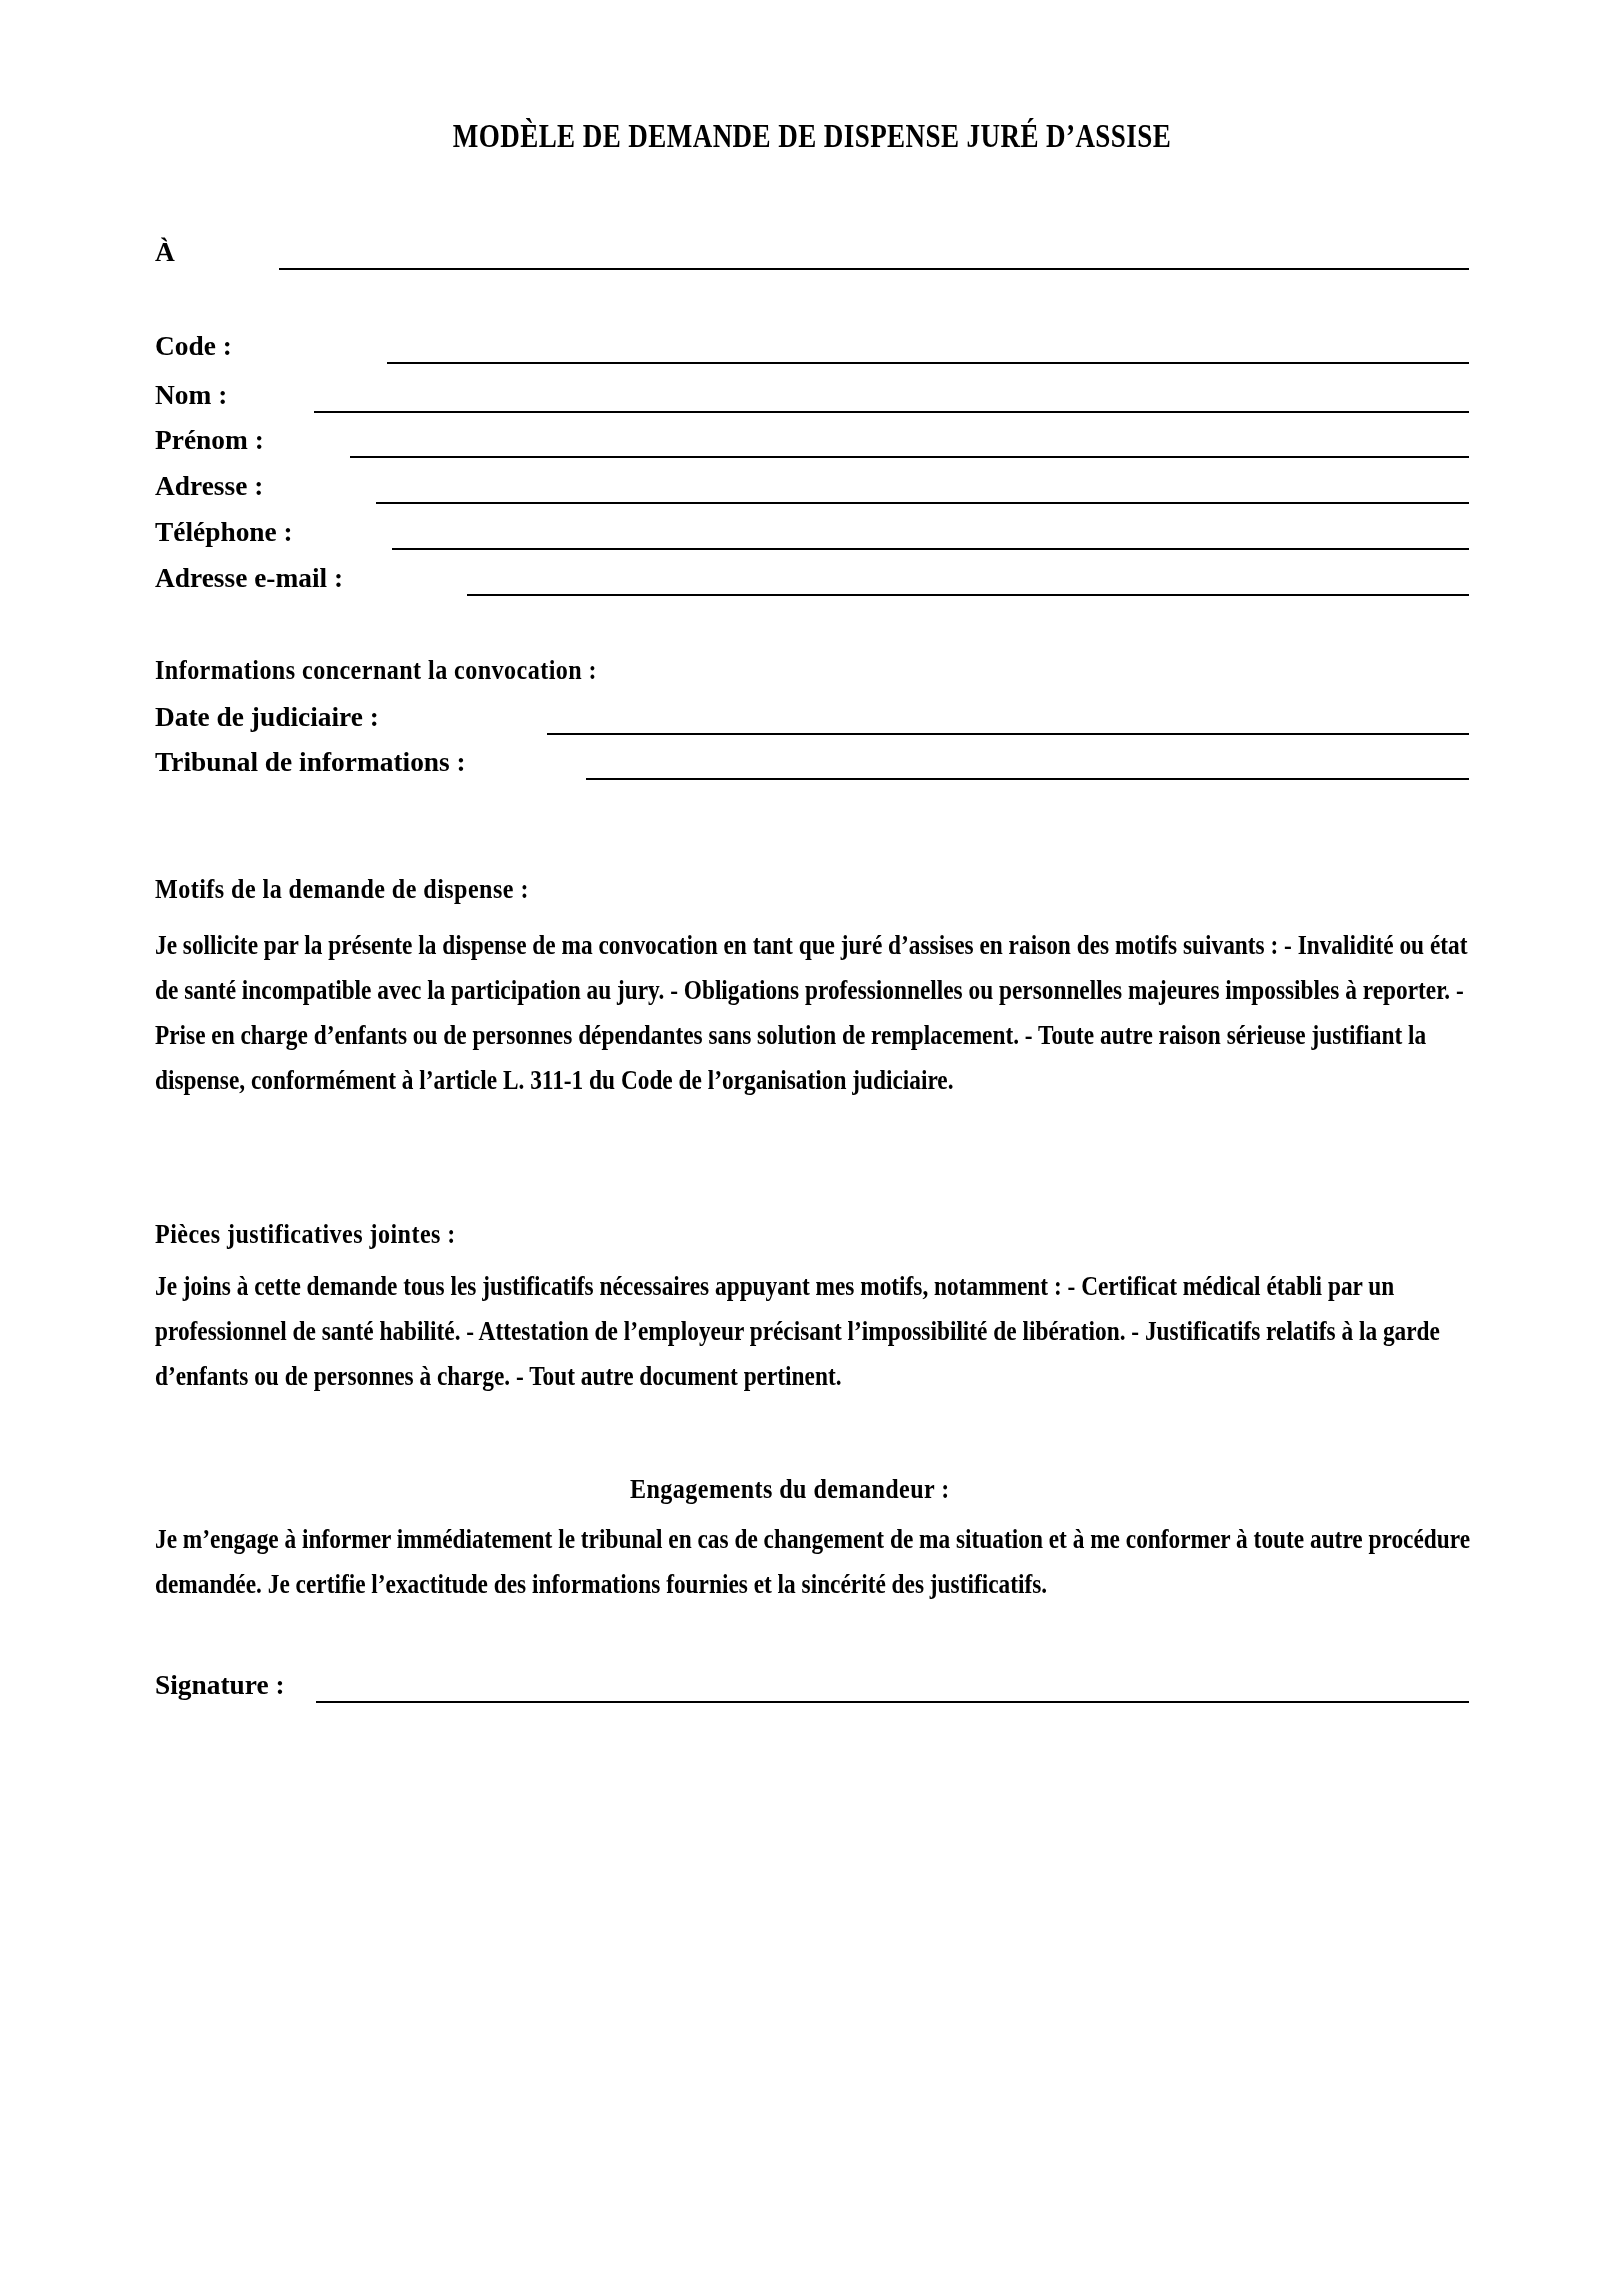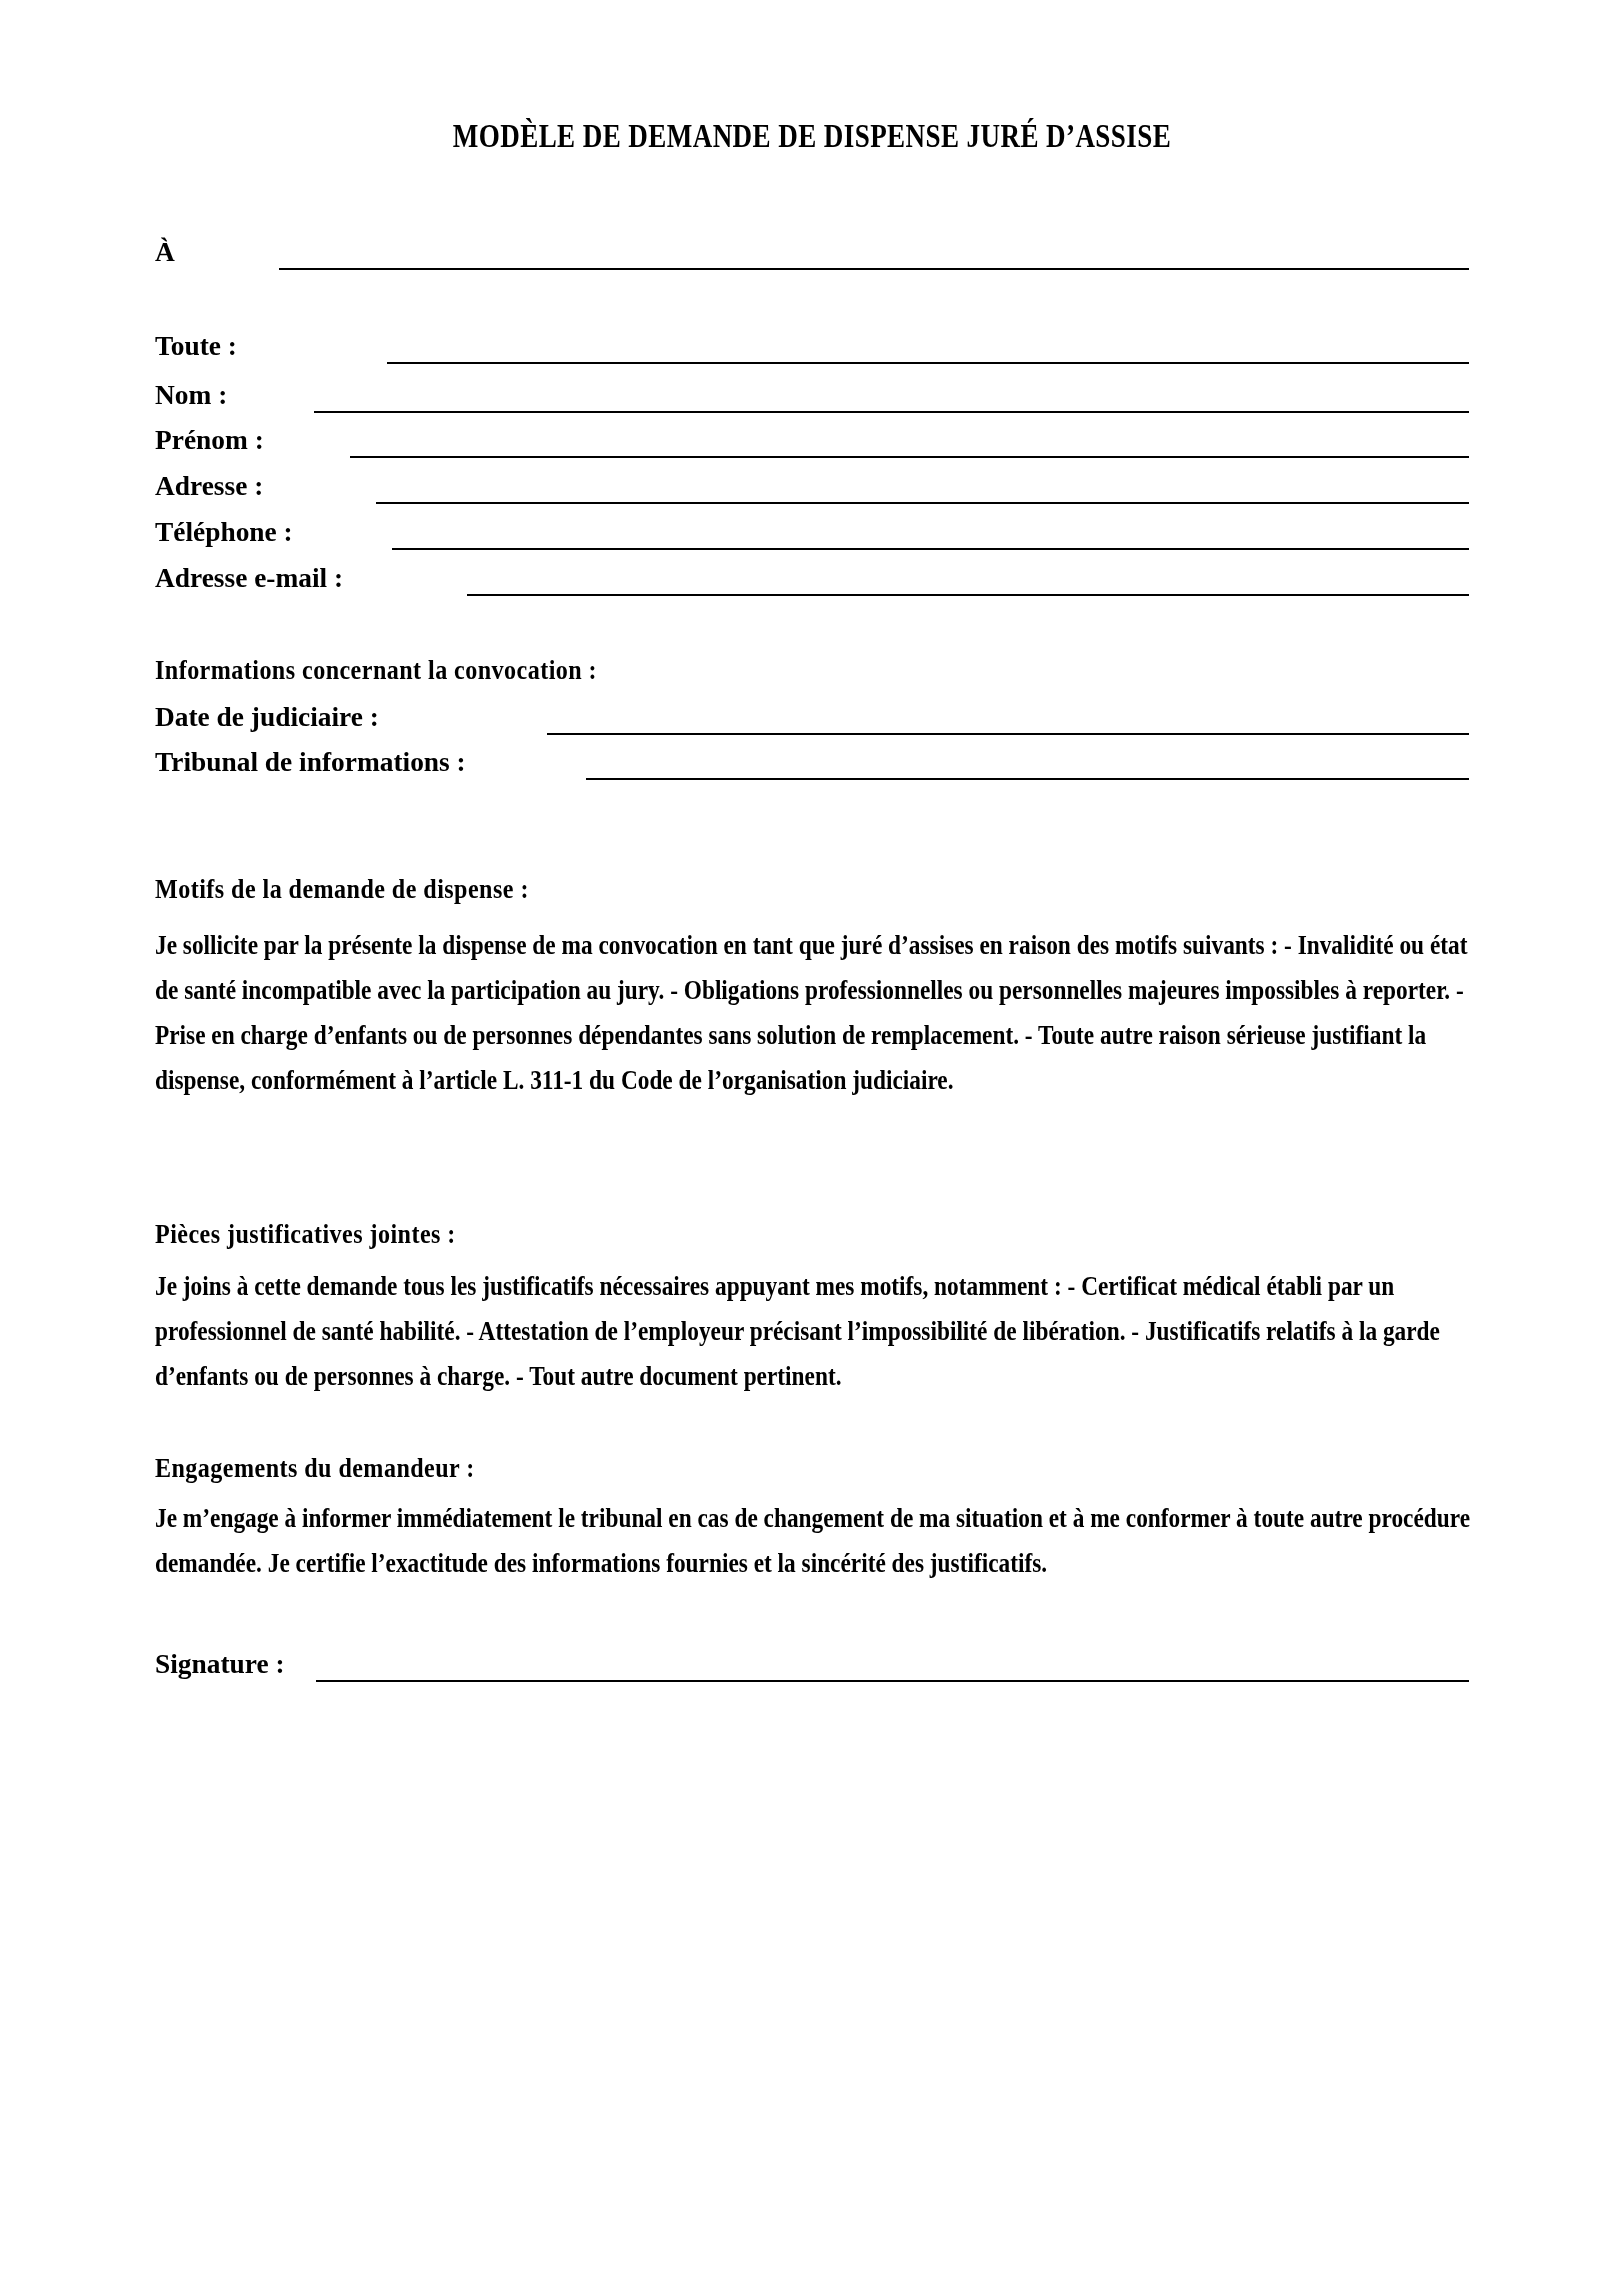--- a/index.html
+++ b/index.html
@@ -70,40 +70,40 @@
   .m-subject     { margin-top: 59px; }
   .m-contact     { margin-top: 55px; }
   .m-name        { margin-top: 13.7px; }
   .m-field       { margin-top: 10.8px; }
   .m-convocation { margin-top: 57px; }
   .m-date        { margin-top: 11.8px; }
   .m-motifs      { margin-top: 92px; }
   .m-motifs-body { margin-top: 15.7px; }
   .m-pieces      { margin-top: 114px; }
   .m-pieces-body { margin-top: 11.8px; }
-  .m-engage      { margin-top: 52px; }
+  .m-engage      { margin-top: 73px; text-align: center; }
   .m-engage-body { margin-top: 9.8px; }
   .m-signature   { margin-top: 61px; }
 </style>
 </head>
 <body>
 
 <div class="page">
 
   <div class="title-wrap">
     <span class="title">MODÈLE DE DEMANDE DE DISPENSE JURÉ D’ASSISE</span>
   </div>
 
   <div class="row m-recipient">
     <span class="label">À</span>
     <span class="rule r-recipient"></span>
   </div>
 
   <div class="row m-subject">
-    <span class="label">Toute :</span>
+    <span class="label">Code :</span>
     <span class="rule thin r-subject"></span>
   </div>
 
 
   <div class="row m-name">
     <span class="label">Nom :</span>
     <span class="rule r-name"></span>
   </div>
 
   <div class="row m-field">

